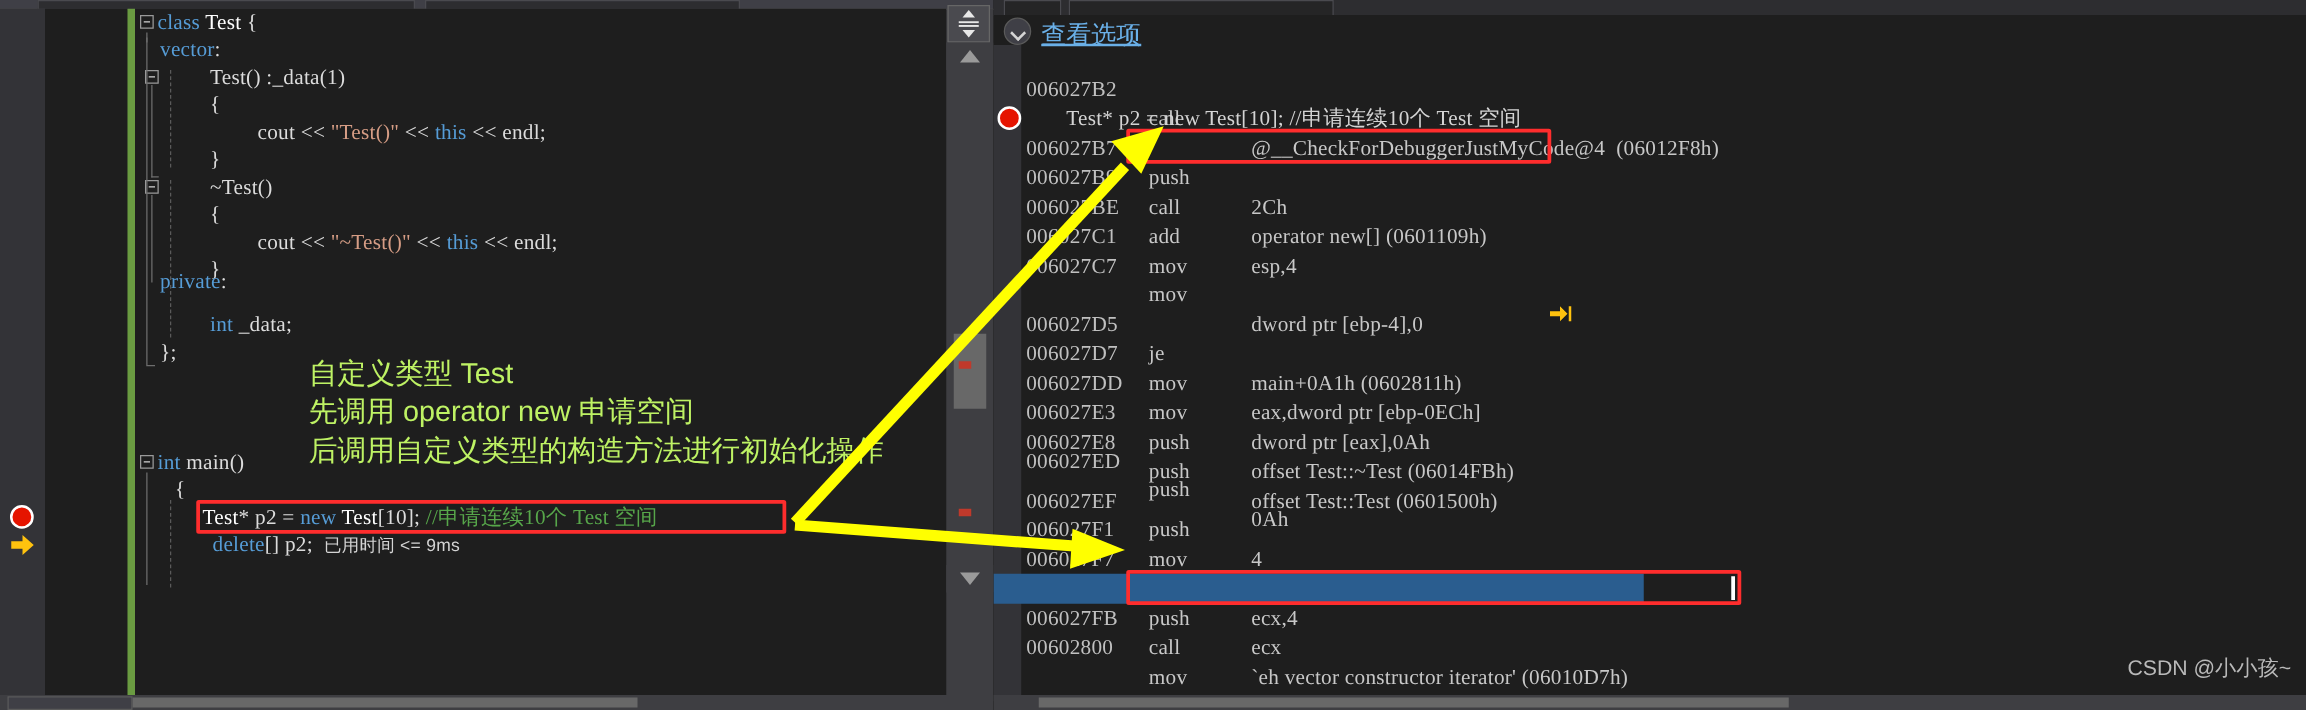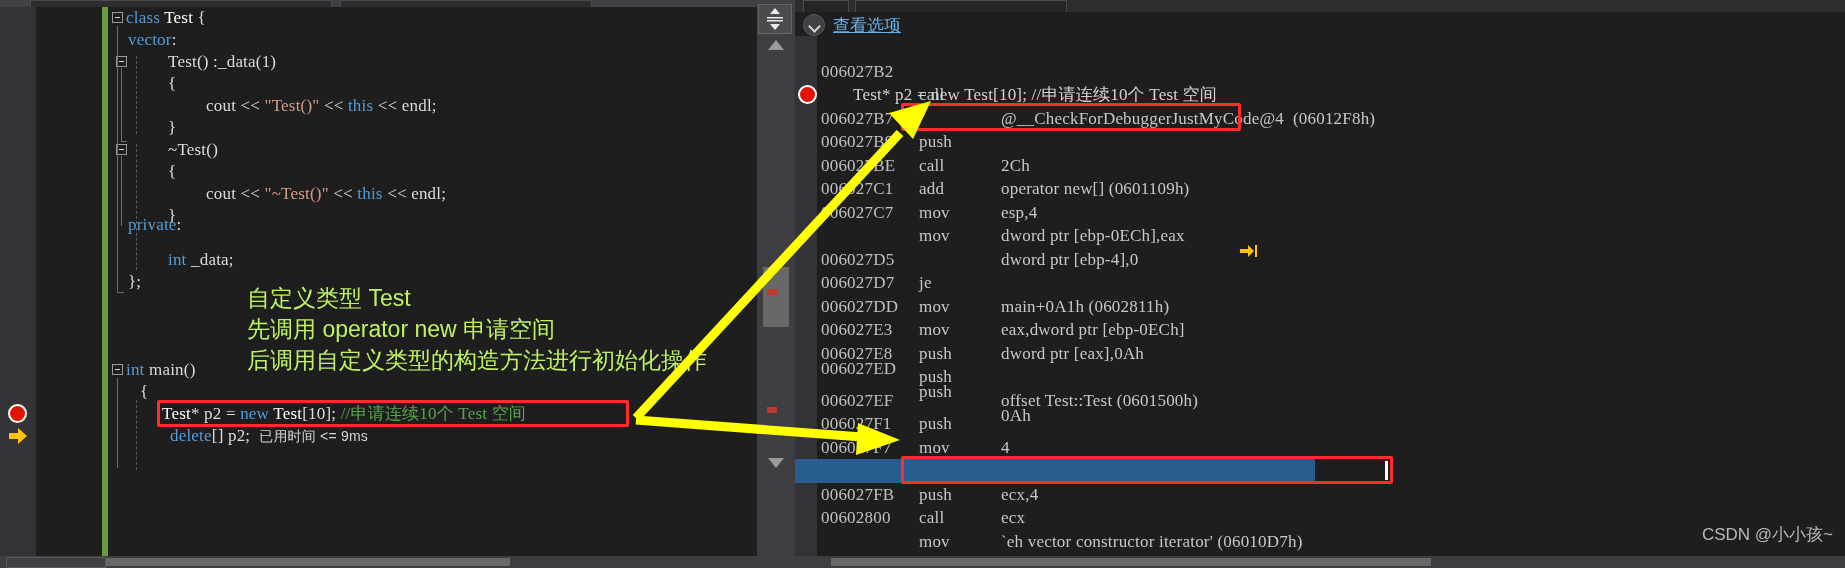--- a/index.html
+++ b/index.html
@@ -123,21 +123,21 @@
   .chev-circle{
     position:absolute;left:8px;top:2px;width:22px;height:22px;border-radius:50%;
     background:#3f3f46;border:1px solid #5a5a5a;box-sizing:border-box;
   }
   .chev-circle:after{
     content:"";position:absolute;left:6px;top:7px;width:7px;height:7px;
     border-left:2px solid #d4d4d4;border-bottom:2px solid #d4d4d4;
     transform:rotate(-45deg);
   }
   .dis-header-label{
-    position:absolute;left:38px;top:2px;font-size:17px;color:#6ab0e8;
+    position:absolute;left:38px;top:2px;font-size:20px;color:#6ab0e8;
     font-family:"Liberation Sans", sans-serif;text-decoration:underline;
   }
   .dis-gutter{
     position:absolute;left:0;top:36px;width:22px;height:520px;background:#333337;
   }
   .drow{
     position:absolute;left:0;width:1050px;height:23.5px;white-space:pre;
     font-size:17px;line-height:23.5px;color:#c8c8c8;
     font-family:"Liberation Serif", serif;letter-spacing:.2px;
   }
@@ -318,21 +318,20 @@
 
     <div class="drow" style="top:130px;">
       <span class="addr">006027BE</span>
       <span class="mn">add</span>
       <span class="op">esp,4</span>
     </div>
 
     <div class="drow" style="top:153.5px;">
       <span class="addr">006027C1</span>
       <span class="mn">mov</span>
-      <span class="op">dword ptr [ebp-0ECh],eax</span>
     </div>
 
     <div class="drow" style="top:177px;">
       <span class="addr">006027C7</span>
       <span class="mn">mov</span>
       <span class="op">dword ptr [ebp-4],0</span>
     </div>
 
 
     <div class="drow" style="top:224px;">
@@ -355,20 +354,21 @@
 
     <div class="drow" style="top:271px;">
       <span class="addr">006027DD</span>
       <span class="mn">mov</span>
       <span class="op">dword ptr [eax],0Ah</span>
     </div>
 
     <div class="drow" style="top:294.5px;">
       <span class="addr">006027E3</span>
       <span class="mn">push</span>
+      <span class="op">offset Test::~Test (06014FBh)</span>
     </div>
 
     <div class="drow" style="top:318px;">
       <span class="addr">006027E8</span>
       <span class="mn">push</span>
       <span class="op">offset Test::Test (0601500h)</span>
     </div>
 
     <div class="drow" style="top:333px;">
       <span class="addr">006027ED</span>

